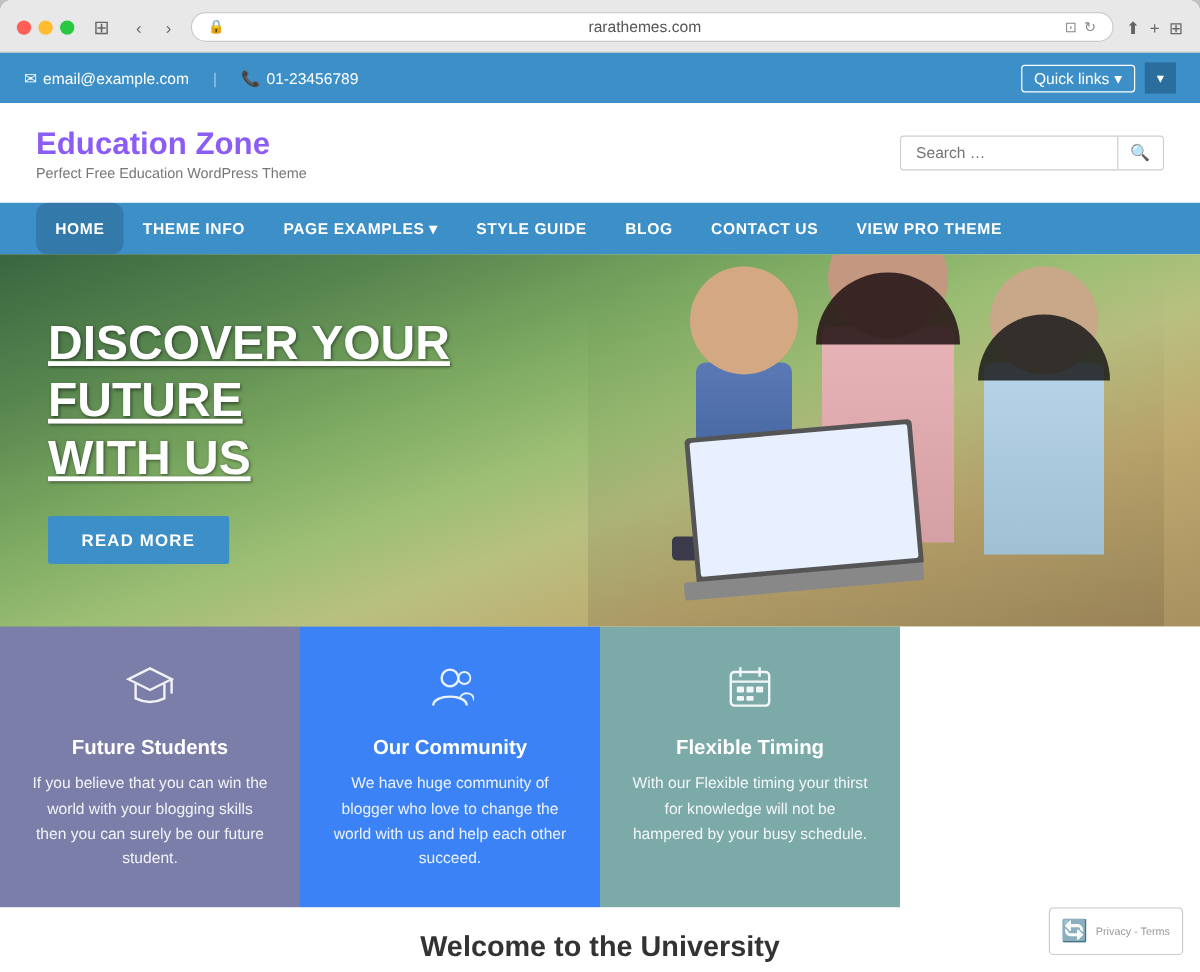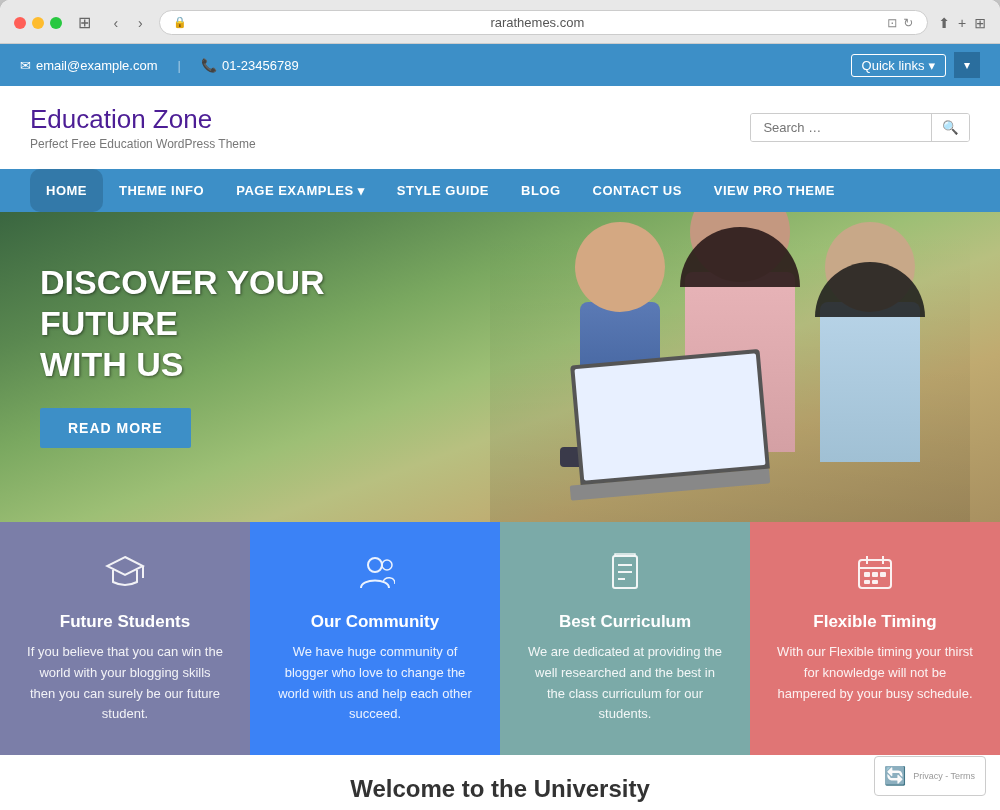--- a/index.html
+++ b/index.html
@@ -84,21 +84,21 @@
     }
 
     
     .site-header {
       background: #fff;
       padding: 18px 30px;
       display: flex;
       align-items: center;
       justify-content: space-between;
     }
-    .site-logo h1 { font-size: 26px; font-weight: normal; color: #4c1d95; }
+    .site-logo h1 { font-size: 26px; font-weight: bold; color: #8b5cf6; }
     .site-logo p { font-size: 12px; color: #777; margin-top: 2px; }
     .search-form { display: flex; align-items: center; border: 1px solid #ccc; border-radius: 3px; overflow: hidden; }
     .search-input {
       border: none;
       outline: none;
       padding: 6px 12px;
       font-size: 13px;
       color: #999;
       width: 180px;
     }
@@ -137,21 +137,21 @@
       position: absolute;
       inset: 0;
       background: linear-gradient(to right, rgba(0,0,0,0.45) 0%, rgba(0,0,0,0.2) 50%, rgba(0,0,0,0.05) 100%);
     }
     .hero-content {
       position: relative;
       z-index: 2;
       padding: 50px 40px;
       color: #fff;
     }
-    .hero-title { font-size: 34px; font-weight: 900; line-height: 1.2; text-transform: uppercase; text-shadow: 1px 1px 3px rgba(0,0,0,0.5); max-width: 380px; }
+    .hero-title { font-size: 40px; font-weight: 900; line-height: 1.2; text-transform: uppercase; text-shadow: 1px 1px 3px rgba(0,0,0,0.5); max-width: 380px; text-decoration: underline; }
     .hero-btn {
       display: inline-block;
       margin-top: 24px;
       background: #3d8fc7;
       color: #ffffff;
       padding: 12px 28px;
       font-size: 14px;
       font-weight: bold;
       text-transform: uppercase;
       letter-spacing: 1px;
@@ -338,33 +338,20 @@
           <circle cx="20" cy="13" r="7" fill="none" stroke="white" stroke-width="2"></circle>
           <path d="M6 36 C6 26 34 26 34 36" fill="none" stroke="white" stroke-width="2"></path>
           <circle cx="32" cy="13" r="5" fill="none" stroke="white" stroke-width="1.5"></circle>
           <path d="M28 30 C30 24 40 24 40 32" fill="none" stroke="white" stroke-width="1.5"></path>
         </svg>
       </div>
       <div class="feature-title">Our Community</div>
       <div class="feature-desc">We have huge community of blogger who love to change the world with us and help each other succeed.</div>
     </div>
 
-    <div class="feature-card">
-      <div class="feature-icon">
-        <svg width="40" height="40" viewBox="0 0 40 40" fill="none" xmlns="http://www.w3.org/2000/svg">
-          <rect x="8" y="4" width="24" height="32" rx="2" fill="none" stroke="white" stroke-width="2"></rect>
-          <line x1="13" y1="13" x2="27" y2="13" stroke="white" stroke-width="2"></line>
-          <line x1="13" y1="20" x2="27" y2="20" stroke="white" stroke-width="2"></line>
-          <line x1="13" y1="27" x2="20" y2="27" stroke="white" stroke-width="2"></line>
-          <path d="M10 4 L10 2 L30 2 L30 4" fill="none" stroke="white" stroke-width="1.5"></path>
-        </svg>
-      </div>
-      <div class="feature-title">Best Curriculum</div>
-      <div class="feature-desc">We are dedicated at providing the well researched and the best in the class curriculum for our students.</div>
-    </div>
 
     <div class="feature-card">
       <div class="feature-icon">
         <svg width="40" height="40" viewBox="0 0 40 40" fill="none" xmlns="http://www.w3.org/2000/svg">
           <rect x="4" y="8" width="32" height="28" rx="3" fill="none" stroke="white" stroke-width="2"></rect>
           <line x1="4" y1="16" x2="36" y2="16" stroke="white" stroke-width="2"></line>
           <line x1="12" y1="4" x2="12" y2="12" stroke="white" stroke-width="2"></line>
           <line x1="28" y1="4" x2="28" y2="12" stroke="white" stroke-width="2"></line>
           <rect x="9" y="20" width="6" height="5" rx="1" fill="white"></rect>
           <rect x="17" y="20" width="6" height="5" rx="1" fill="white"></rect>

